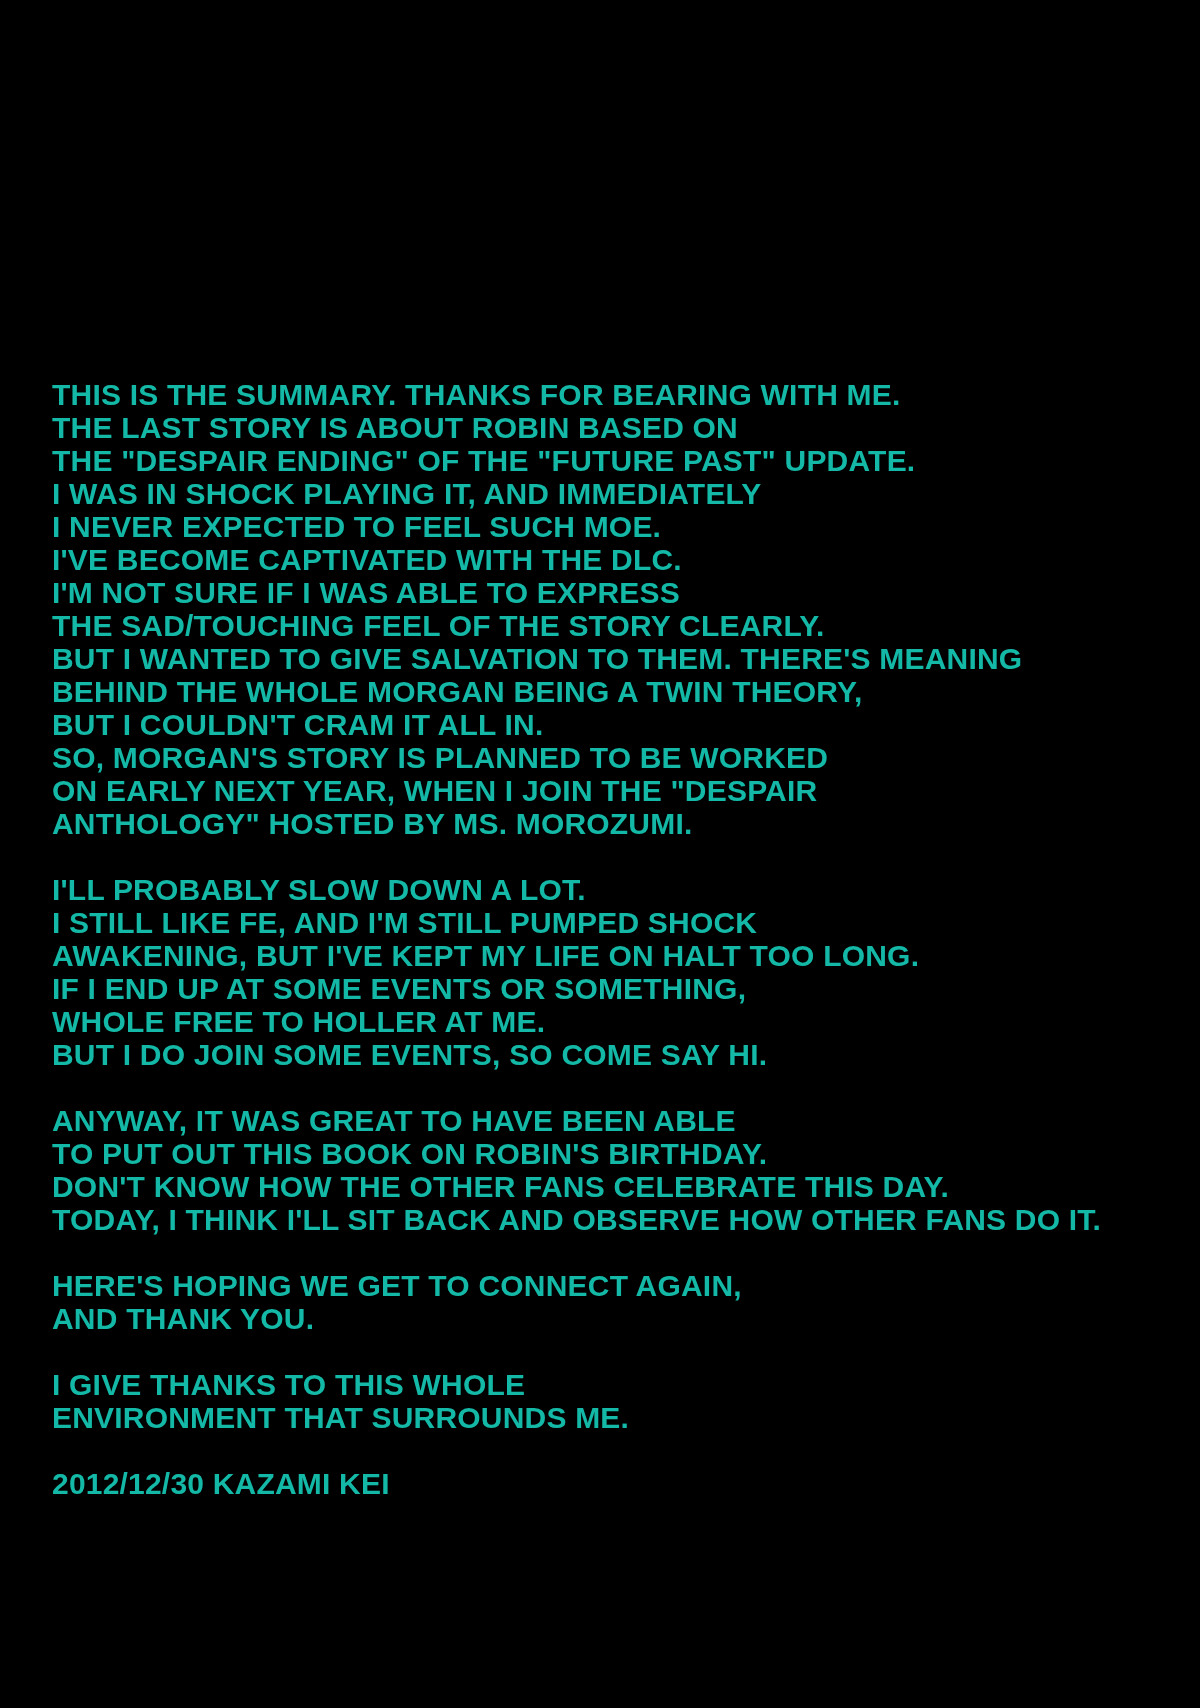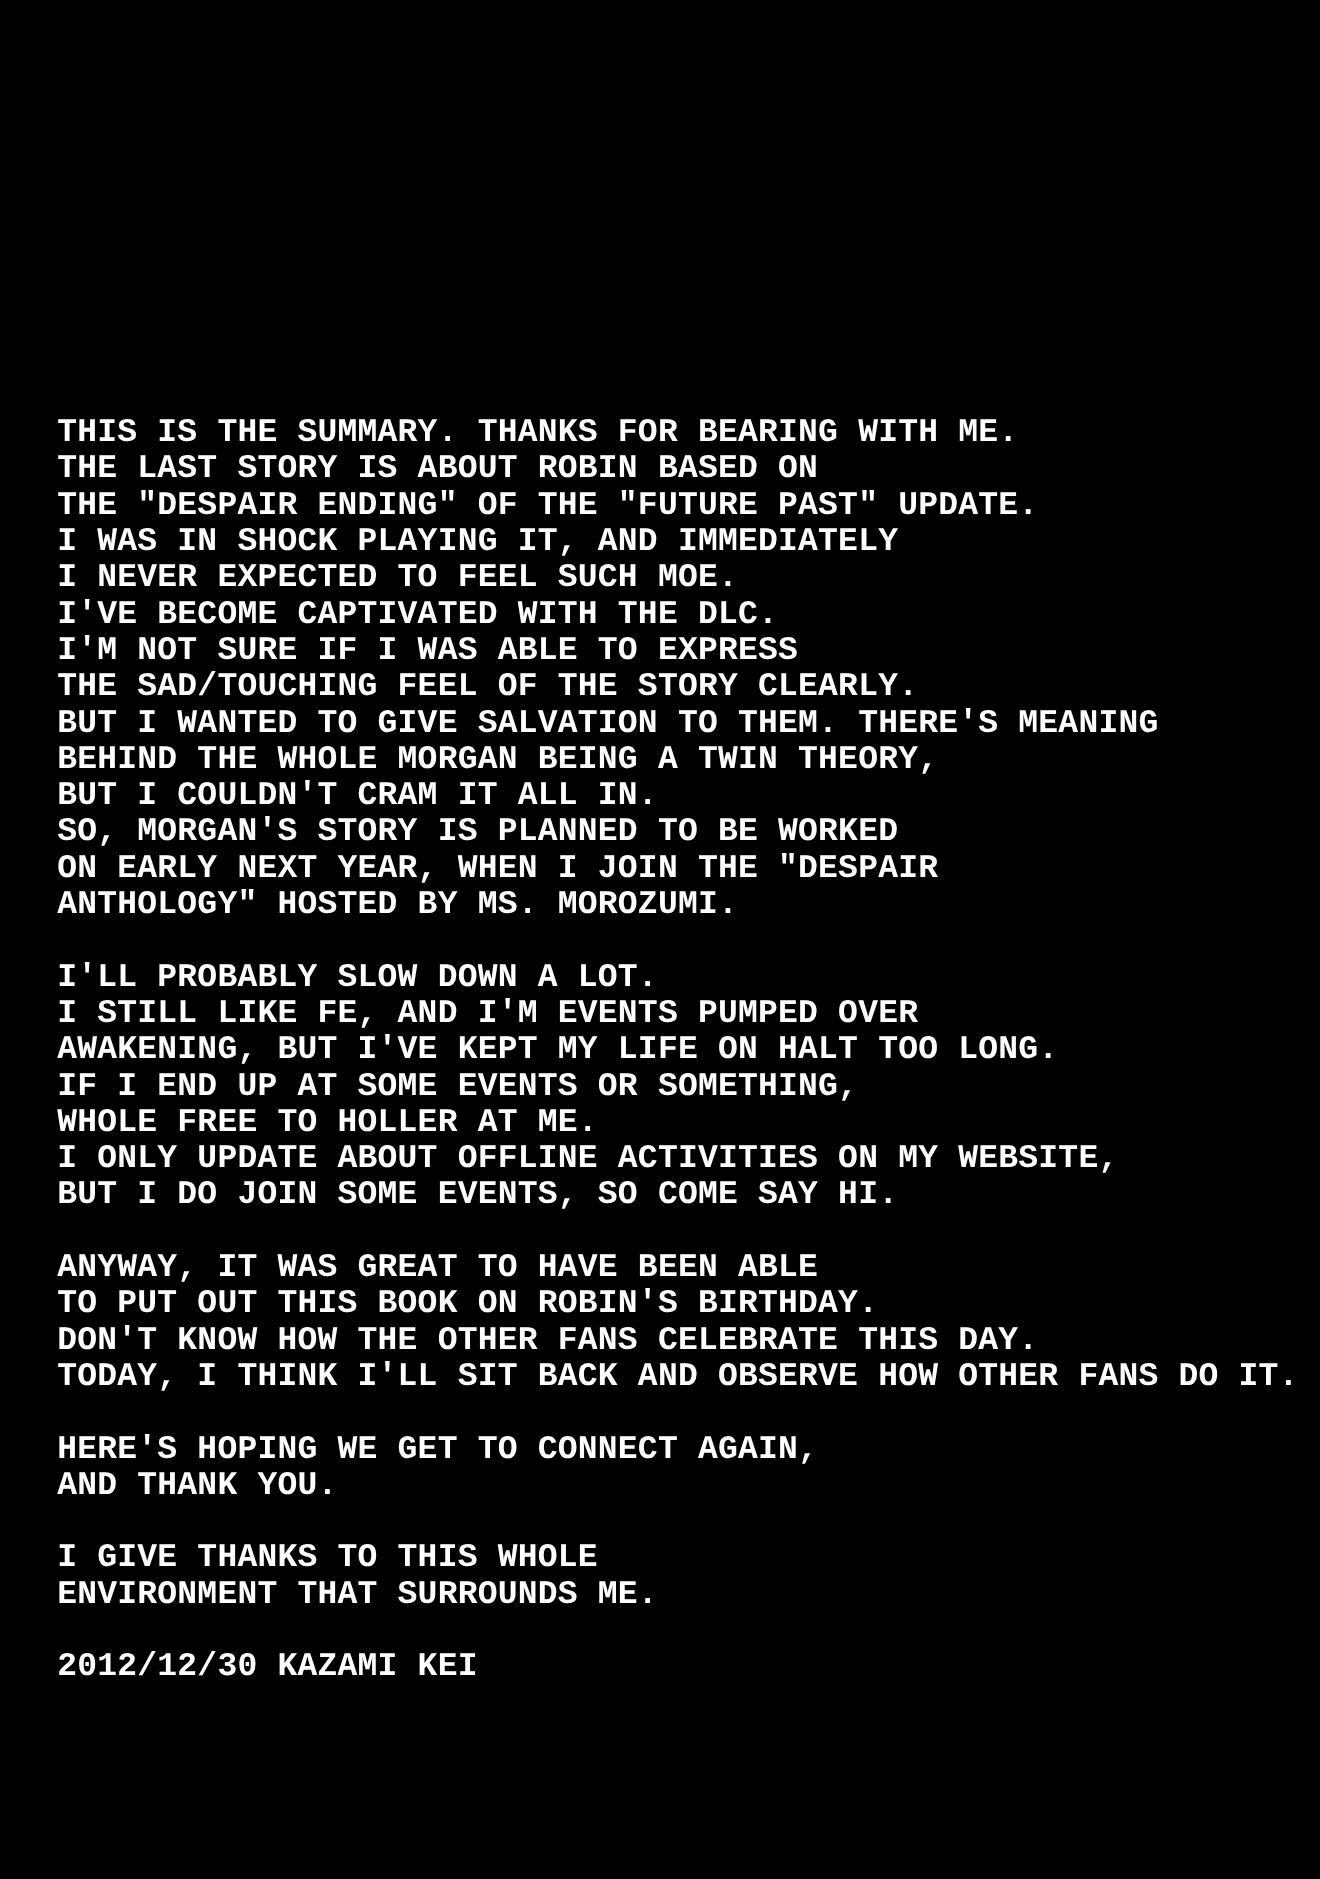--- a/index.html
+++ b/index.html
@@ -16,22 +16,22 @@
   .page {
     position: absolute;
     inset: 0;
     background: #000000;
   }
   .afterword {
     position: absolute;
     left: 52px;
     top: 378px;
     width: 1120px;
-    color: #ffffff;
-    font-family: Liberation Mono, monospace;
+    color: #14b8a6;
+    font-family: Liberation Sans, sans-serif;
     font-weight: bold;
     font-size: 30px;
     line-height: 33px;
     letter-spacing: 0.2px;
     white-space: nowrap;
   }
   .paragraph {
     margin: 0 0 33px 0;
   }
   .paragraph:last-child {
@@ -59,25 +59,24 @@
       <div class="line">BUT I WANTED TO GIVE SALVATION TO THEM. THERE'S MEANING</div>
       <div class="line">BEHIND THE WHOLE MORGAN BEING A TWIN THEORY,</div>
       <div class="line">BUT I COULDN'T CRAM IT ALL IN.</div>
       <div class="line">SO, MORGAN'S STORY IS PLANNED TO BE WORKED</div>
       <div class="line">ON EARLY NEXT YEAR, WHEN I JOIN THE "DESPAIR</div>
       <div class="line">ANTHOLOGY" HOSTED BY MS. MOROZUMI.</div>
     </div>
 
     <div class="paragraph">
       <div class="line">I'LL PROBABLY SLOW DOWN A LOT.</div>
-      <div class="line">I STILL LIKE FE, AND I'M EVENTS PUMPED OVER</div>
+      <div class="line">I STILL LIKE FE, AND I'M STILL PUMPED SHOCK</div>
       <div class="line">AWAKENING, BUT I'VE KEPT MY LIFE ON HALT TOO LONG.</div>
       <div class="line">IF I END UP AT SOME EVENTS OR SOMETHING,</div>
       <div class="line">WHOLE FREE TO HOLLER AT ME.</div>
-      <div class="line">I ONLY UPDATE ABOUT OFFLINE ACTIVITIES ON MY WEBSITE,</div>
       <div class="line">BUT I DO JOIN SOME EVENTS, SO COME SAY HI.</div>
     </div>
 
     <div class="paragraph">
       <div class="line">ANYWAY, IT WAS GREAT TO HAVE BEEN ABLE</div>
       <div class="line">TO PUT OUT THIS BOOK ON ROBIN'S BIRTHDAY.</div>
       <div class="line">DON'T KNOW HOW THE OTHER FANS CELEBRATE THIS DAY.</div>
       <div class="line">TODAY, I THINK I'LL SIT BACK AND OBSERVE HOW OTHER FANS DO IT.</div>
     </div>
 

